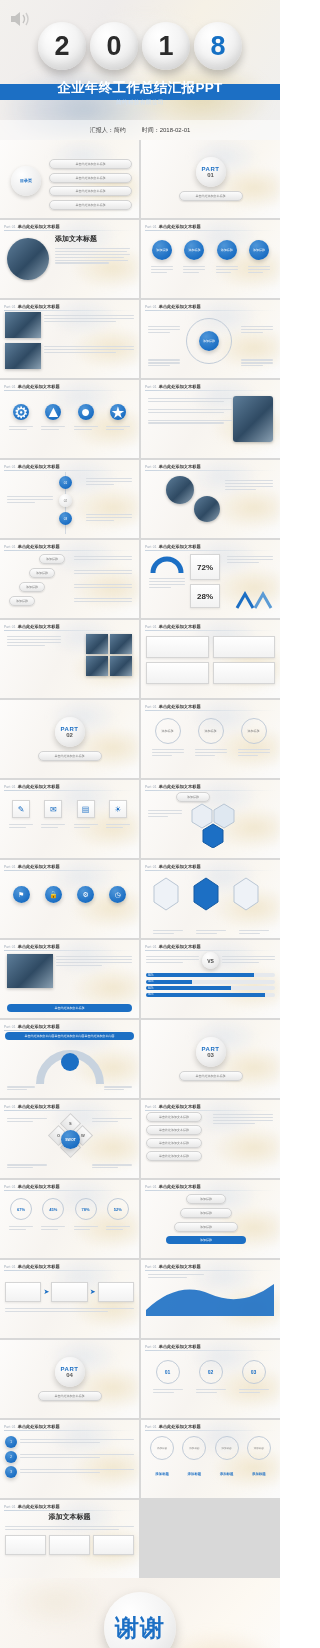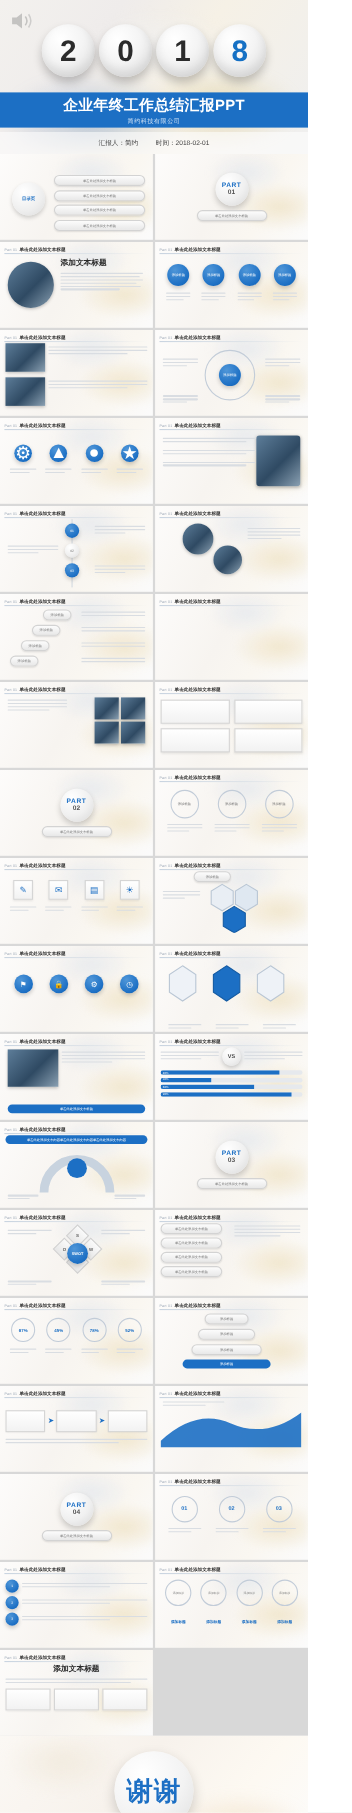--- a/index.html
+++ b/index.html
@@ -20,21 +20,21 @@
     filter:blur(6px); }
   .speaker-icon{ position:absolute; left:8px; top:8px; width:26px; height:22px; opacity:.45; }
   .balls { position:absolute; top:22px; left:0; right:0; display:flex;
     justify-content:center; gap:4px; }
   .ball { width:48px; height:48px; border-radius:50%;
     background:radial-gradient(circle at 35% 28%, #ffffff 0%, #f4f4f4 45%, #d9d9d9 100%);
     box-shadow:0 5px 9px rgba(0,0,0,.22), inset 0 -5px 9px rgba(0,0,0,.07);
     display:flex; align-items:center; justify-content:center;
     font-size:27px; font-weight:bold; color:#2b2b2b; line-height:1; }
   .ball.accent { color:#1570c4; }
-  .title-band { position:absolute; left:0; right:0; top:84px; height:32px;
+  .title-band { position:absolute; left:0; right:0; top:84px; height:16px;
     background:#1c6fc4; display:flex; flex-direction:column;
     align-items:center; justify-content:center; }
   .main-title { color:#ffffff; font-size:13.5px; font-weight:bold; letter-spacing:.3px; }
   .sub-title { color:#cfe1f5; font-size:5.5px; margin-top:2px; letter-spacing:.5px; }
   .meta-row { position:absolute; left:0; right:0; top:120px; height:20px;
     display:flex; align-items:center; justify-content:center; gap:16px;
     font-size:6px; color:#3b3b3b; background:rgba(255,255,255,.55); }
 
   
   .grid { display:grid; grid-template-columns:1fr 1fr; gap:2px;
@@ -417,20 +417,42 @@
         </div>
     </div>
   </div>
 
   <div class="slide">
       <div class="wash"></div>
     <div class="hdr">
         <span class="tag">Part 01</span>
         <span class="htxt">单击此处添加文本标题</span>
       </div>
+    <div class="body">
+      <svg width="34" height="20" viewBox="0 0 34 20" style="position:absolute;left:4px;top:2px">
+        <path d="M3 19 A14 14 0 0 1 31 19" stroke="#1c6fc4" stroke-width="5" fill="none"></path>
+      </svg>
+      <div class="lines" style="position:absolute;left:3px;top:26px;width:36px">
+          <i></i>
+          <i></i>
+          <i></i>
+          <i style="width:60%"></i>
+        </div>
+      <div class="sq" style="position:absolute;left:44px;top:2px;width:30px;height:26px;display:flex;align-items:center;justify-content:center;font-size:8px;font-weight:bold;color:#2a2a2a">72%</div>
+      <div class="sq" style="position:absolute;left:44px;top:32px;width:30px;height:24px;display:flex;align-items:center;justify-content:center;font-size:8px;font-weight:bold;color:#2a2a2a">28%</div>
+      <div class="lines" style="position:absolute;right:2px;top:4px;width:46px">
+          <i></i>
+          <i></i>
+          <i style="width:70%"></i>
+        </div>
+      <svg width="40" height="22" viewBox="0 0 40 22" style="position:absolute;right:2px;bottom:2px">
+        <path d="M4 18 L12 4 L20 18" stroke="#1c6fc4" stroke-width="3" fill="none"></path>
+        <path d="M22 18 L30 4 L38 18" stroke="#5b9bd5" stroke-width="3" fill="none"></path>
+      </svg>
+    </div>
   </div>
 
   <div class="slide">
       <div class="wash"></div>
     <div class="hdr">
         <span class="tag">Part 01</span>
         <span class="htxt">单击此处添加文本标题</span>
       </div>
     <div class="body">
       <div class="lines" style="position:absolute;left:2px;top:4px;width:54px">

